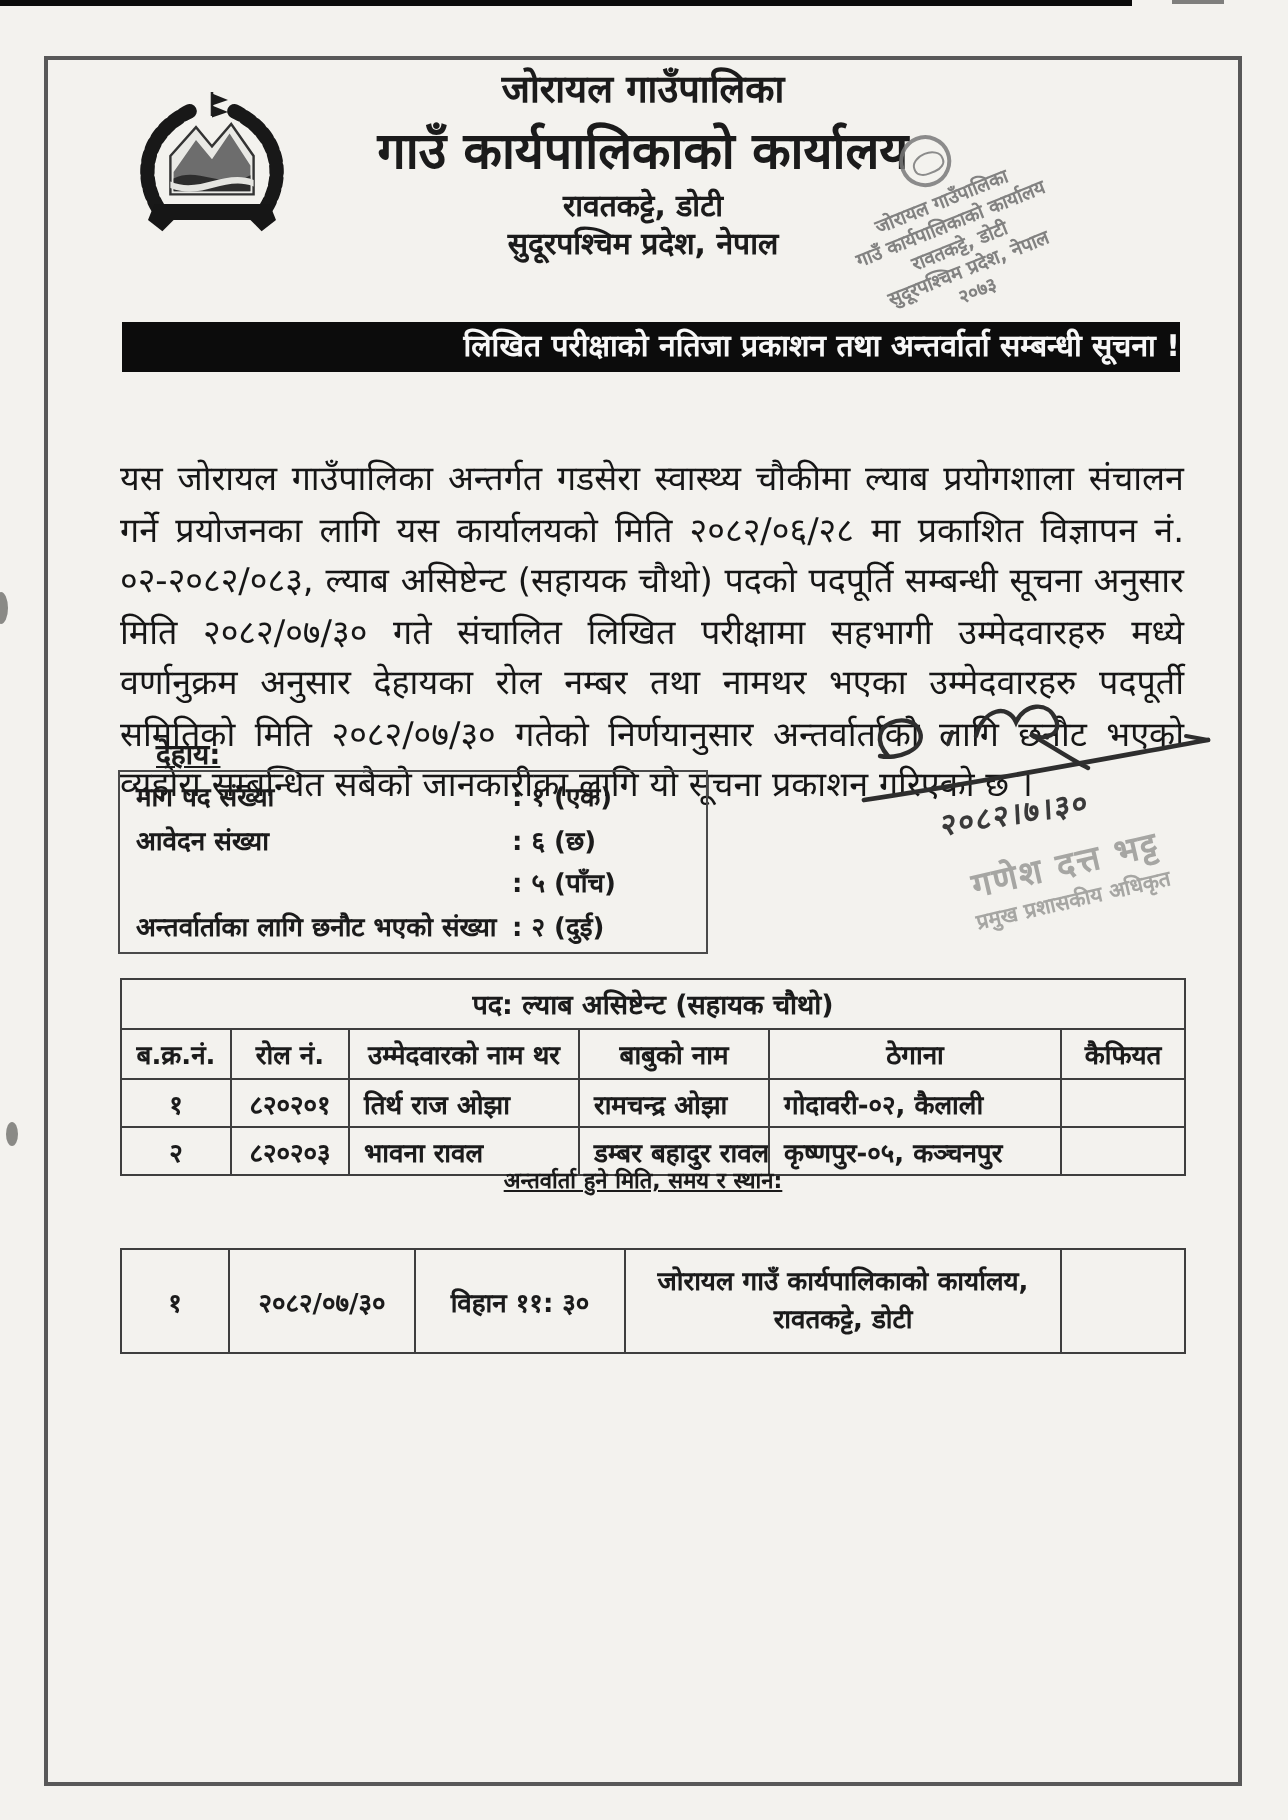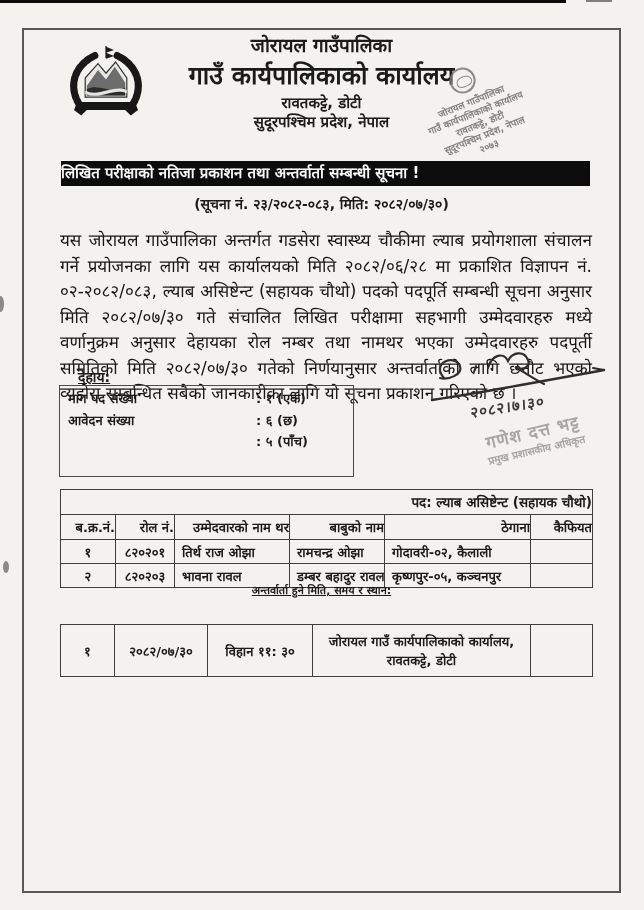--- a/index.html
+++ b/index.html
@@ -19,21 +19,21 @@
   .t4 { font-size:15px; font-weight:bold; }
 
   
   .stamp-top { position:absolute; left:352px; top:34px; width:210px; height:124px;
                transform:rotate(-22deg); text-align:center; color:#6f6f6f; opacity:.85; }
   .stamp-top .ring { display:inline-block; width:26px; height:26px; border:2px solid #7a7a7a; border-radius:50%; position:relative; }
   .stamp-top .ring::after { content:""; position:absolute; left:4px; top:7px; width:14px; height:9px; border:1.5px solid #7a7a7a; border-radius:50% 50% 40% 40%; }
   .stamp-top .ln { font-size:9.5px; font-weight:bold; line-height:12px; white-space:nowrap; }
 
   .banner { position:absolute; left:37px; top:131px; width:529px; height:25px; background:#0c0c0c;
-            color:#f7f7f7; font-size:15px; font-weight:bold; text-align:left; line-height:25px; }
+            color:#f7f7f7; font-size:15px; font-weight:bold; text-align:right; line-height:25px; }
   .notice-line { position:absolute; left:0; top:164px; width:100%; text-align:center; font-size:14px; font-weight:bold; }
 
   .body-par { position:absolute; left:36px; top:198px; width:532px; font-size:17px; line-height:25.5px;
               text-align:justify; color:#161616; }
 
   .detail-head { position:absolute; left:38px; top:337px; font-size:14px; font-weight:bold; text-decoration:underline;margin-left:16px; }
   .detail-box { position:absolute; left:35px; top:355px; width:295px; height:92px; border:1.5px solid #4a4a4a; padding-top:3px;text-align:right; }
   .detail-row { position:relative; height:21.5px; font-size:13px; font-weight:bold; }
   .detail-row .lb { position:absolute; left:8px; top:0; white-space:nowrap; }
   .detail-row .vl { position:absolute; left:196px; top:0; white-space:nowrap; }
@@ -44,21 +44,21 @@
               transform:rotate(-9deg) skewX(-6deg); letter-spacing:1px; white-space:nowrap; }
   .officer-stamp { position:absolute; left:420px; top:390px; width:180px; transform:rotate(-13deg);
                    text-align:center; color:#a6a6a3; }
   .officer-stamp .nm { font-size:17px; font-weight:bold; letter-spacing:1px; white-space:nowrap; }
   .officer-stamp .tt { font-size:10.5px; font-weight:bold; white-space:nowrap; }
 
   
   table { border-collapse:collapse; table-layout:fixed; }
   .tbl { position:absolute; left:36px; width:532px; }
   .tbl td, .tbl th { border:1.4px solid #3e3e3e; font-size:13px; overflow:hidden; white-space:nowrap; }
-  .tbl th { font-weight:bold; text-align:right;margin-top:28px; }
+  .tbl th { font-weight:bold; text-align:center;margin-top:28px; }
   .tbl1 { top:459px; }
   .tbl1 .span-h { height:25px; font-size:13.5px; }
   .tbl1 th { height:25px; }
   .tbl1 td { height:24px; font-weight:bold; text-align:center; }
   .tbl1 td.lft { text-align:left; padding-left:7px; }
   .tbl2 { top:594px; }
   .tbl2 th { height:26px; }
   .tbl2 td { height:52px; font-weight:bold; text-align:center; }
   .tbl2 td.wrap { white-space:normal; line-height:19px; }
   .tbl2-title { position:absolute; left:0; top:552px; width:100%; text-align:center; font-size:11px;
@@ -105,37 +105,40 @@
       <div class="ln">गाउँ कार्यपालिकाको कार्यालय</div>
       <div class="ln">रावतकट्टे, डोटी</div>
       <div class="ln">सुदूरपश्चिम प्रदेश, नेपाल</div>
       <div class="ln">२०७३</div>
     </div>
 
     <div class="banner">
       <span>लिखित परीक्षाको नतिजा प्रकाशन तथा अन्तर्वार्ता सम्बन्धी सूचना !</span>
     </div>
 
-    <div class="notice-line">(सूचना नं. २३/२०८२-०८३, मिति: २०८२/०७/३०)</div>
 
     <div class="body-par">यस जोरायल गाउँपालिका अन्तर्गत गडसेरा स्वास्थ्य चौकीमा ल्याब प्रयोगशाला संचालन गर्ने प्रयोजनका लागि यस कार्यालयको मिति २०८२/०६/२८ मा प्रकाशित विज्ञापन नं. ०२-२०८२/०८३, ल्याब असिष्टेन्ट (सहायक चौथो) पदको पदपूर्ति सम्बन्धी सूचना अनुसार मिति २०८२/०७/३० गते संचालित लिखित परीक्षामा सहभागी उम्मेदवारहरु मध्ये वर्णानुक्रम अनुसार देहायका रोल नम्बर तथा नामथर भएका उम्मेदवारहरु पदपूर्ती समितिको मिति २०८२/०७/३० गतेको निर्णयानुसार अन्तर्वार्ताको लागि छनौट भएको व्यहोरा सम्बन्धित सबैको जानकारीका लागि यो सूचना प्रकाशन गरिएको छ ।</div>
 
     <div class="detail-head">देहाय:</div>
 
     <div class="detail-box">
       <div class="detail-row">
         <span class="lb">माग पद संख्या</span>
         <span class="vl">: १ (एक)</span>
       </div>
       <div class="detail-row">
         <span class="lb">आवेदन संख्या</span>
         <span class="vl">: ६ (छ)</span>
       </div>
       <div class="detail-row">
         <span class="vl">: ५ (पाँच)</span>
+      </div>
+      <div class="detail-row">
+        <span class="lb">अन्तर्वार्ताका लागि छनौट भएको संख्या</span>
+        <span class="vl">: २ (दुई)</span>
       </div>
     </div>
 
     <svg class="sig-svg" viewBox="0 0 195 58">
       <path d="M22 30 C 8 14, 34 6, 38 18 C 41 27, 26 32, 18 30" fill="none" stroke="#2e2e2e" stroke-width="2.2" stroke-linecap="round"></path>
       <path d="M52 24 L54 18" fill="none" stroke="#2e2e2e" stroke-width="2" stroke-linecap="round"></path>
       <path d="M66 20 C 70 6, 82 4, 86 13 C 90 4, 102 2, 106 12 C 109 19, 100 23, 93 19 C 102 24, 112 31, 122 36" fill="none" stroke="#2e2e2e" stroke-width="2.2" stroke-linecap="round"></path>
       <path d="M10 52 C 64 44, 132 31, 182 22" fill="none" stroke="#2e2e2e" stroke-width="2.4" stroke-linecap="round"></path>
       <path d="M182 22 L171 20" fill="none" stroke="#2e2e2e" stroke-width="2" stroke-linecap="round"></path>
     </svg>

